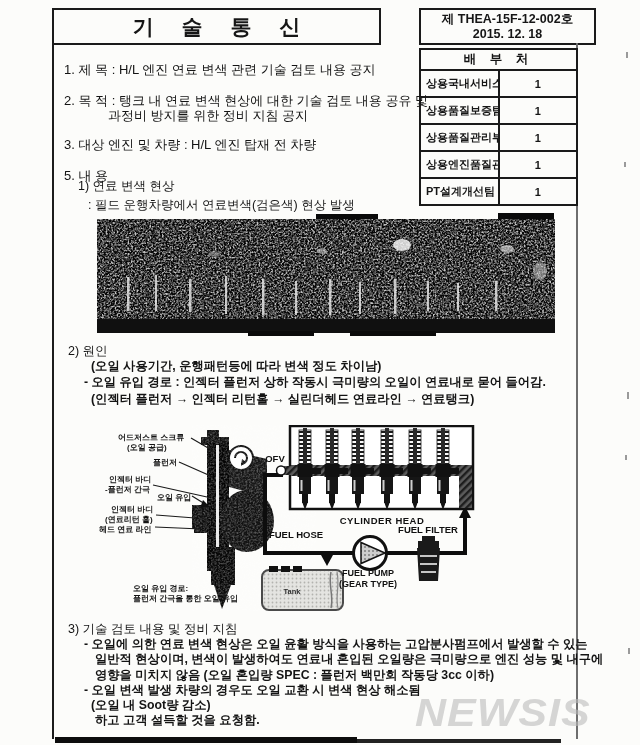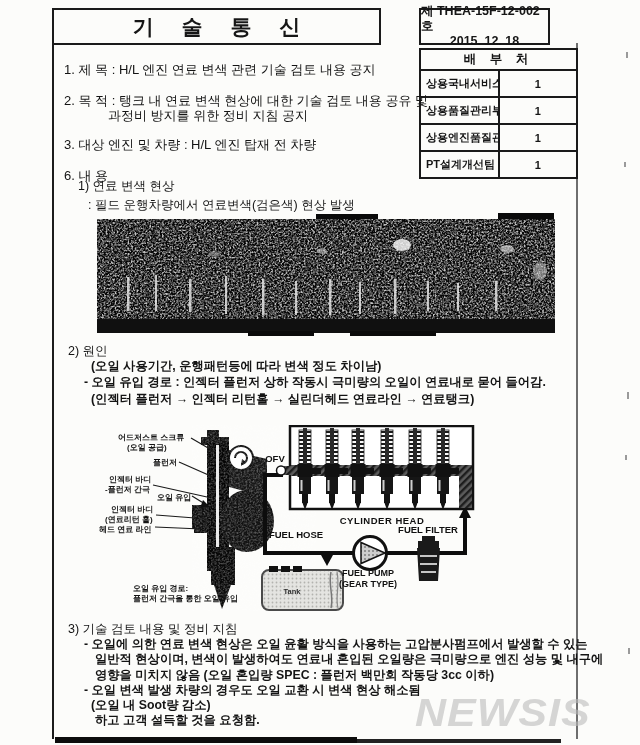--- a/index.html
+++ b/index.html
@@ -11,21 +11,21 @@
   }
   .abs{position:absolute;}
   
   .title-box{
     left:52px;top:8px;width:329px;height:37px;
     border:2px solid #1a1a1a;box-sizing:border-box;
     display:flex;align-items:center;justify-content:center;
     font-size:21px;font-weight:700;letter-spacing:11px;text-indent:11px;
   }
   .num-box{
-    left:419px;top:8px;width:131px;height:37px;
+    left:419px;top:8px;width:177px;height:37px;
     border:2px solid #1a1a1a;box-sizing:border-box;
     display:flex;flex-direction:column;align-items:center;justify-content:center;
     font-size:12.5px;font-weight:700;line-height:15px;
   }
   
   .b-left{left:52px;top:43px;width:2px;height:696px;background:#1c1c1c;}
   .b-right{left:576px;top:43px;width:1.5px;height:696px;background:#6e6e6e;}
   .b-bottom1{left:55px;top:737px;width:302px;height:6px;background:#0d0d0d;}
   .b-bottom2{left:357px;top:739px;width:204px;height:3.5px;background:#222;}
   
@@ -72,39 +72,43 @@
 <table class="abs dist">
   <tbody>
       <tr>
     <th colspan="2">배 부 처</th>
   </tr>
   <tr>
     <td>상용국내서비스팀</td>
     <td class="cnt">1</td>
   </tr>
   <tr>
+    <td>상용품질보증팀</td>
+    <td class="cnt">1</td>
+  </tr>
+  <tr>
     <td>상용품질관리부</td>
     <td class="cnt">1</td>
   </tr>
   <tr>
     <td>상용엔진품질관리부</td>
     <td class="cnt">1</td>
   </tr>
   <tr>
     <td>PT설계개선팀</td>
     <td class="cnt">1</td>
   </tr>
 </tbody>
   </table>
 
 <div class="abs tl fs13" style="left:64px;top:61px;">1. 제  목 : H/L 엔진 연료 변색 관련 기술 검토 내용 공지</div>
 <div class="abs tl fs13" style="left:64px;top:92px;">2. 목 적 : 탱크 내 연료 변색 현상에 대한 기술 검토 내용 공유 및</div>
 <div class="abs tl fs13" style="left:108px;top:107px;">과정비 방지를 위한 정비 지침 공지</div>
 <div class="abs tl fs13" style="left:64px;top:136px;">3. 대상 엔진 및 차량 : H/L 엔진 탑재 전 차량</div>
-<div class="abs tl fs13" style="left:64px;top:167px;">6. 내  용</div>
+<div class="abs tl fs13" style="left:64px;top:167px;">5. 내  용</div>
 
 <div class="abs tl" style="left:78px;top:178px;">1) 연료 변색 현상</div>
 <div class="abs tl" style="left:88px;top:197px;">: 필드 운행차량에서 연료변색(검은색) 현상 발생</div>
 
 <div class="abs ptab" style="left:316px;top:214px;width:62px;height:7px;"></div>
 <div class="abs ptab" style="left:498px;top:213px;width:56px;height:8px;"></div>
 <svg class="abs photo" width="458" height="114">
   <defs>
     <filter id="grain" x="0" y="0" width="100%" height="100%">
       <feTurbulence type="fractalNoise" baseFrequency="0.55" numOctaves="2" seed="7" result="n"></feTurbulence>

